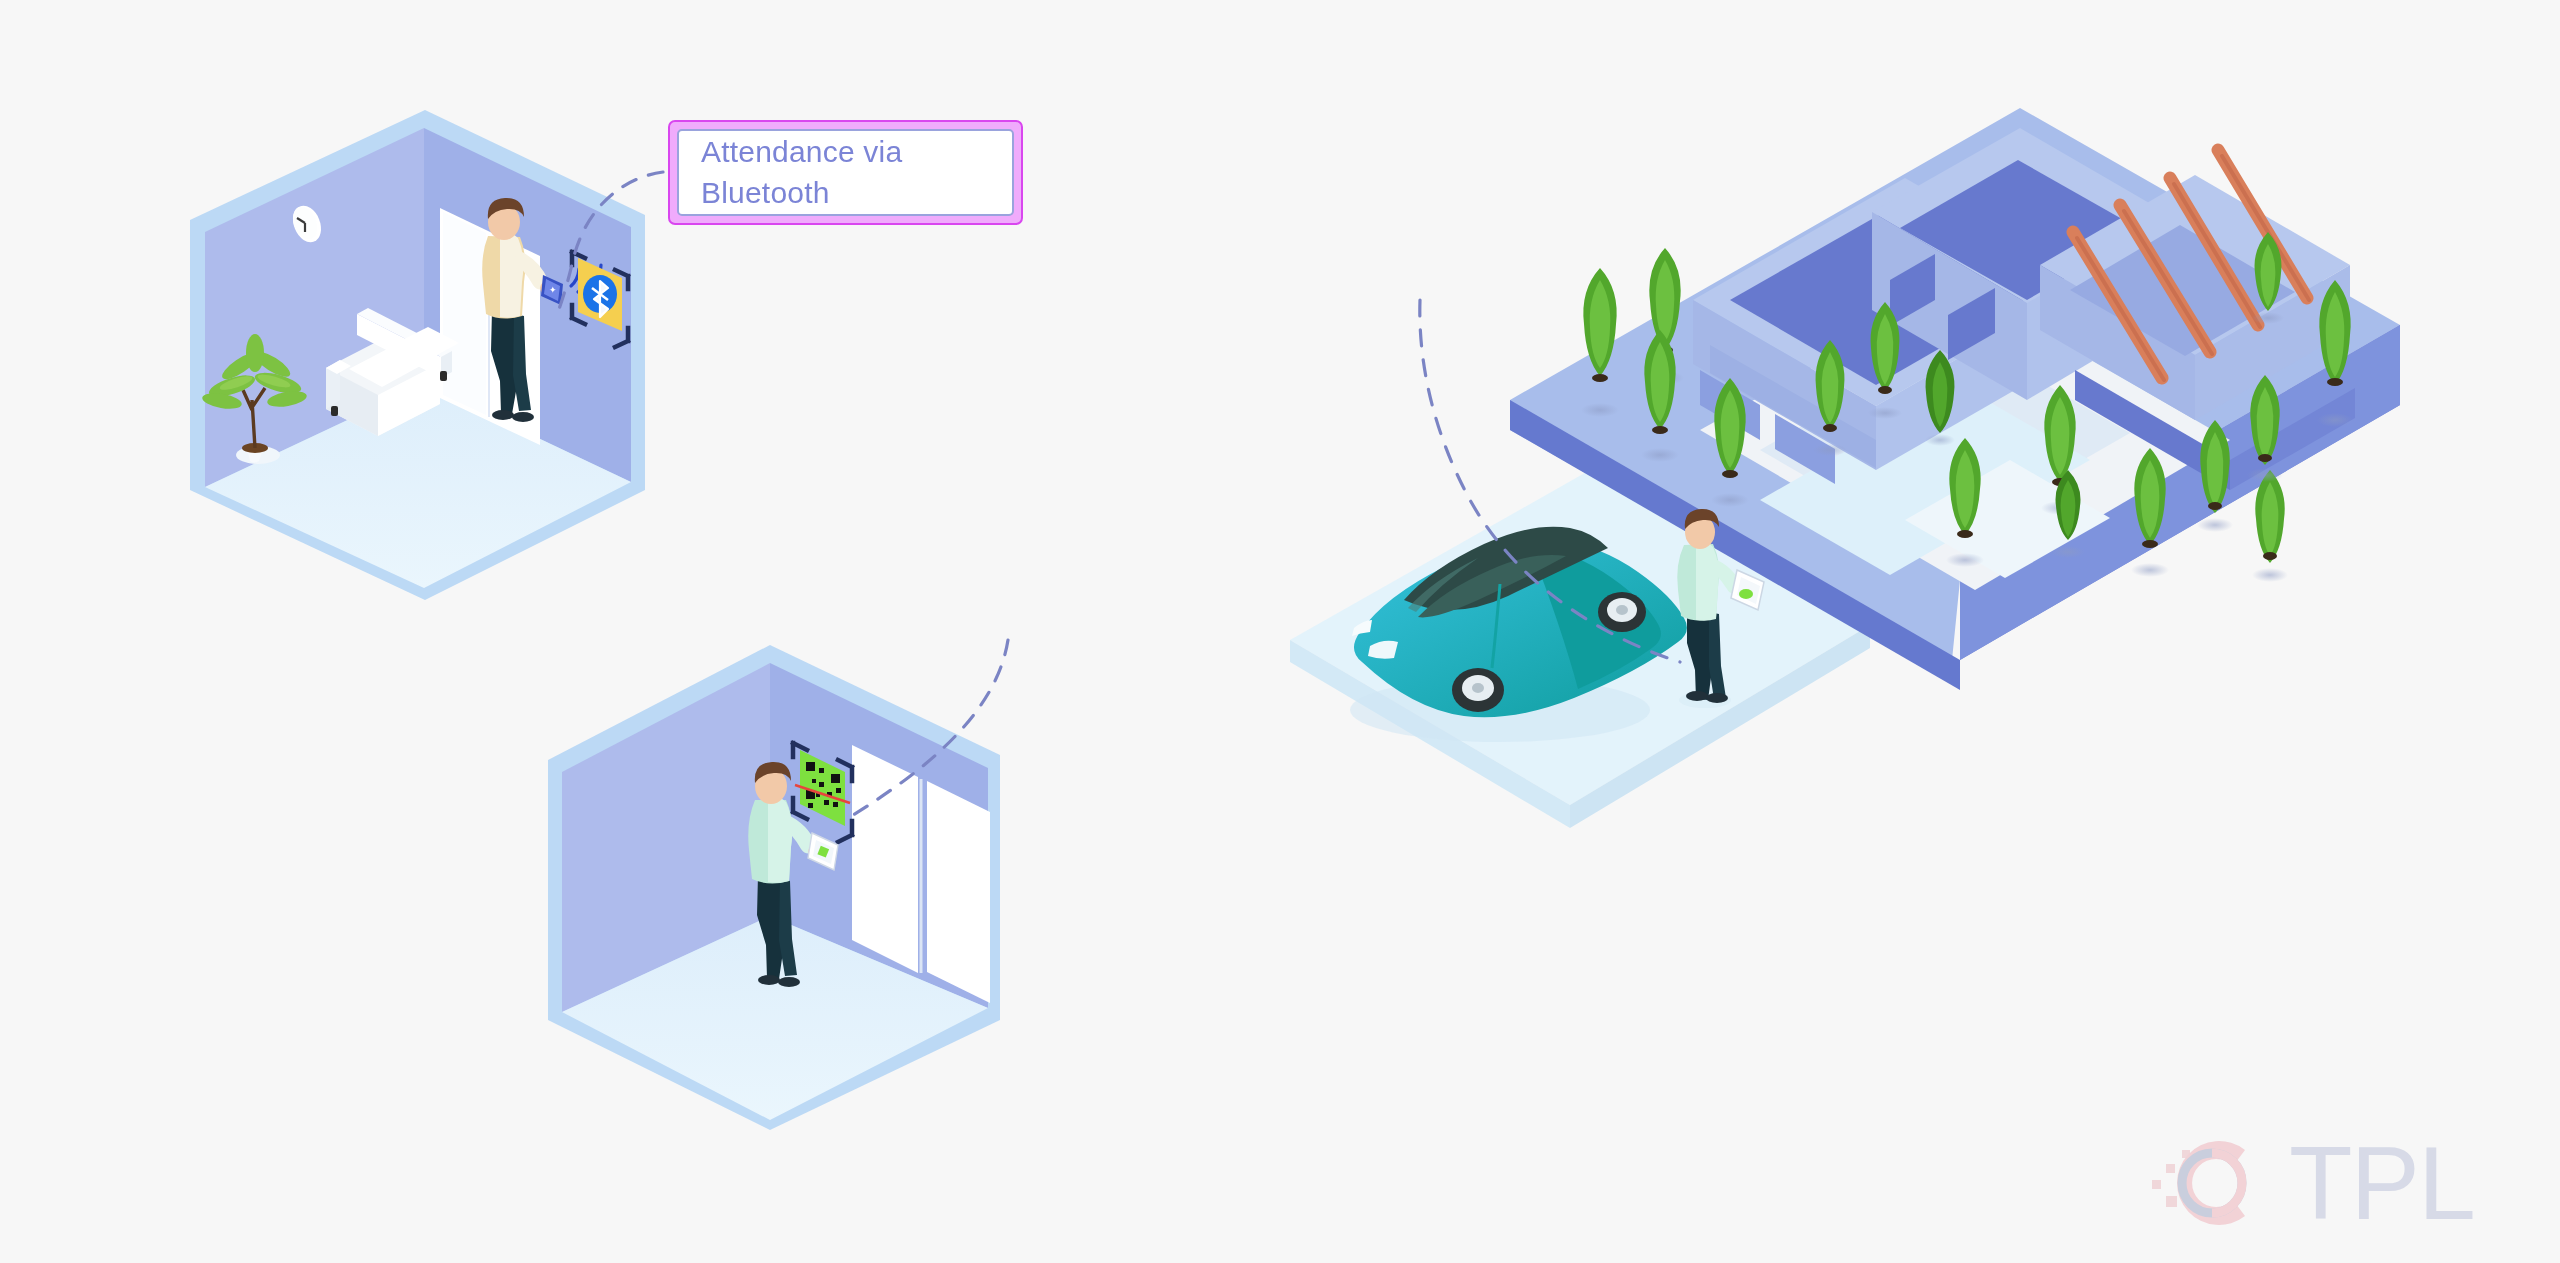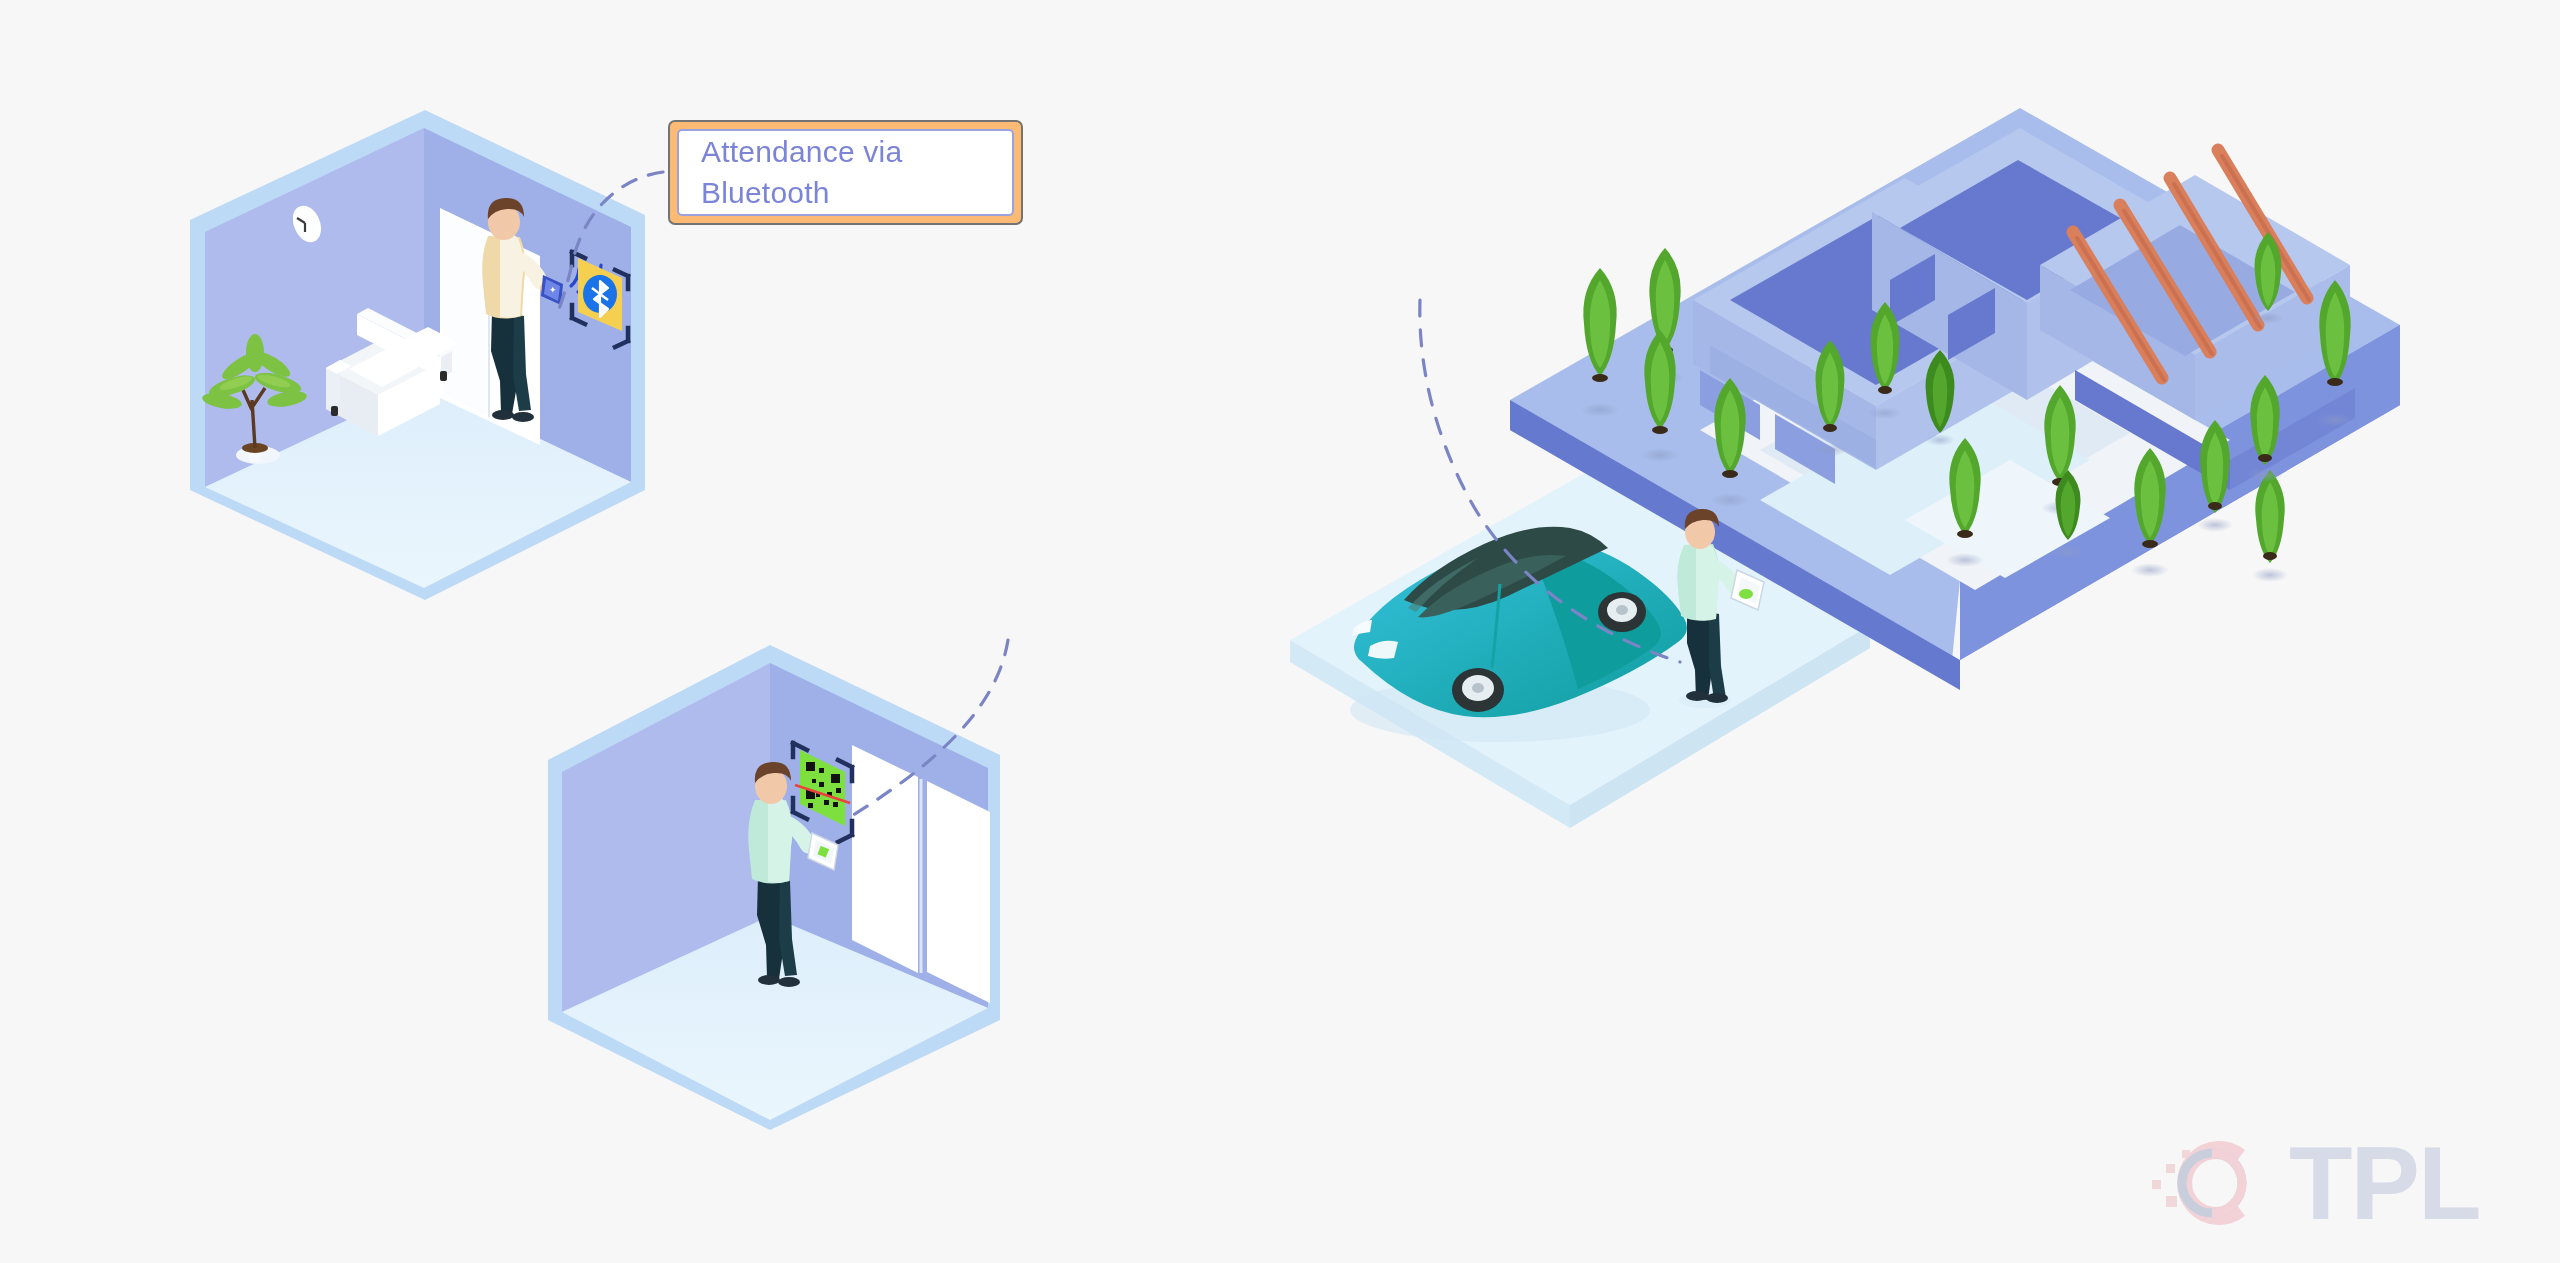--- a/index.html
+++ b/index.html
@@ -11,23 +11,23 @@
     overflow:hidden;
     position:relative;
   }
   .stage{position:absolute;inset:0;}
   svg.scene{position:absolute;top:0;left:0;width:2560px;height:1263px;}
 
   
   .callout{
     position:absolute;
     box-sizing:border-box;
-    border:2px solid #737373;
+    border:2px solid #d946ef;
     border-radius:7px;
-    background:#fdba74;
+    background:#f0abfc;
     padding:7px;
   }
   .callout-inner{
     box-sizing:border-box;
     width:100%;height:100%;
     border:2px solid #9aa3dd;
     border-radius:5px;
     background:#ffffff;
     display:flex;
     align-items:center;
@@ -47,21 +47,21 @@
   
   .watermark{
     position:absolute;
     left:2150px;top:1128px;
     width:360px;height:110px;
     display:flex;align-items:center;
     pointer-events:none;
   }
   .wm-letters{
     font-size:104px;
-    font-weight:bold;
+    font-weight:normal;
     color:#d7dae7;
     letter-spacing:-2px;
     line-height:1;
     margin-left:4px;
   }
 </style>
 </head>
 <body style="background: rgb(247, 247, 247);">
 
 <div class="stage">

